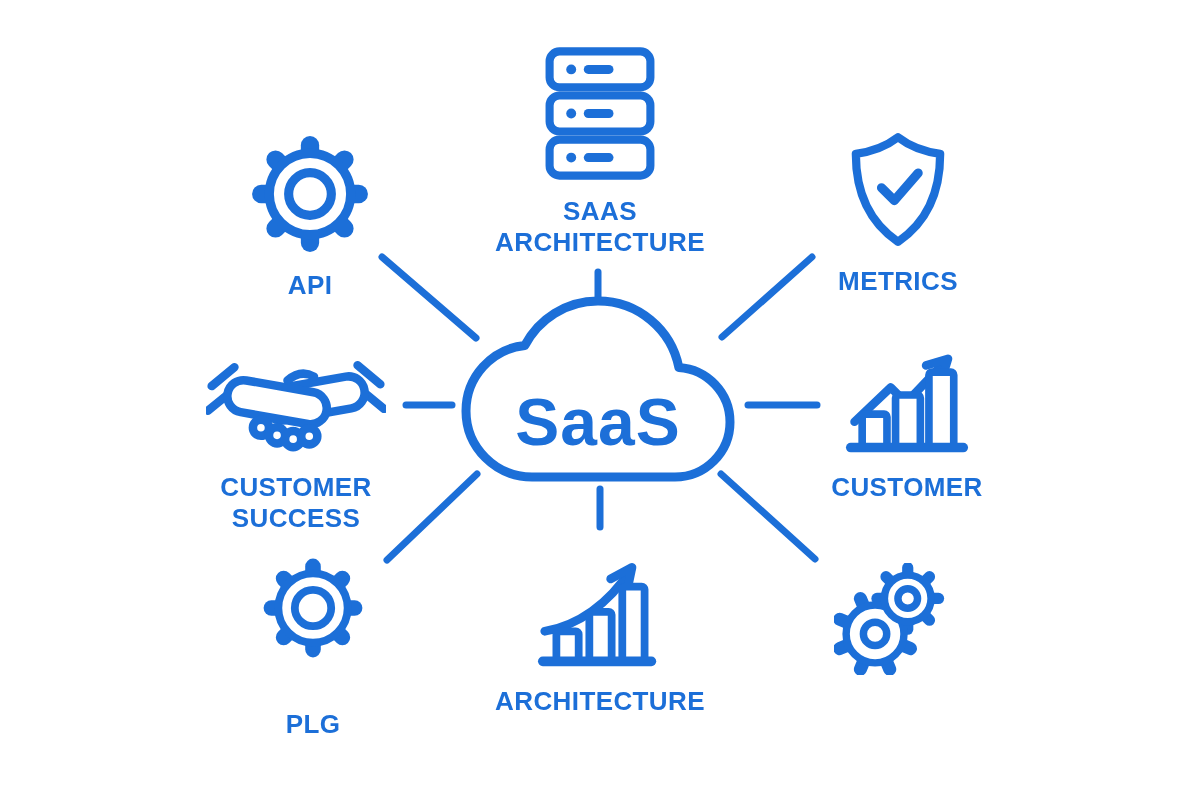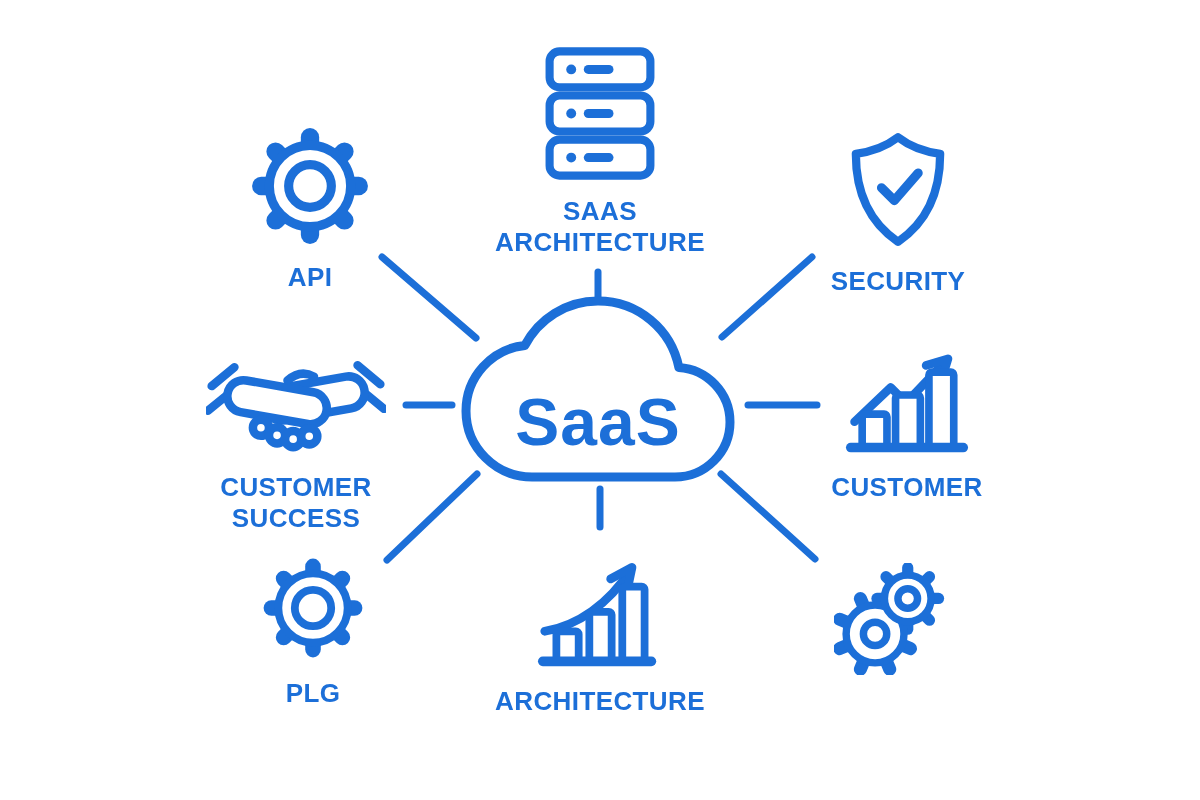--- a/index.html
+++ b/index.html
@@ -172,50 +172,50 @@
   </div>
 
   <div class="node" style="left:460px;top:46px;--gap:15px;">
     <svg class="icon" width="126" height="135">
         <use href="#sym-server"></use>
       </svg>
     <div class="label">SAAS
 ARCHITECTURE</div>
   </div>
 
-  <div class="node" style="left:170px;top:125px;--gap:15px;">
+  <div class="node" style="left:170px;top:133px;--gap:15px;">
     <svg class="icon" width="122" height="122">
         <use href="#sym-gear"></use>
       </svg>
     <div class="label">API</div>
   </div>
 
   <div class="node" style="left:758px;top:130px;--gap:15px;">
     <svg class="icon" width="110" height="121">
         <use href="#sym-shield"></use>
       </svg>
-    <div class="label">SECURITY</div>
+    <div class="label">METRICS</div>
   </div>
 
   <div class="node" style="left:156px;top:348px;justify-content:flex-end;--gap:8px;">
     <svg class="icon" width="180" height="116">
         <use href="#sym-handshake"></use>
       </svg>
     <div class="label">CUSTOMER
 SUCCESS</div>
   </div>
 
   <div class="node" style="left:767px;top:334px;--gap:14px;">
     <svg class="icon" width="124" height="124">
         <use href="#sym-metrics"></use>
       </svg>
     <div class="label">CUSTOMER</div>
   </div>
 
-  <div class="node" style="left:173px;top:556px;--gap:18px;">
+  <div class="node" style="left:173px;top:556px;gap:31px;--gap:18px;">
     <svg class="icon" width="104" height="104">
         <use href="#sym-gear"></use>
       </svg>
     <div class="label">PLG</div>
   </div>
 
   <div class="node" style="left:460px;top:546px;--gap:14px;">
     <svg class="icon" width="126" height="126">
         <use href="#sym-scalability"></use>
       </svg>

